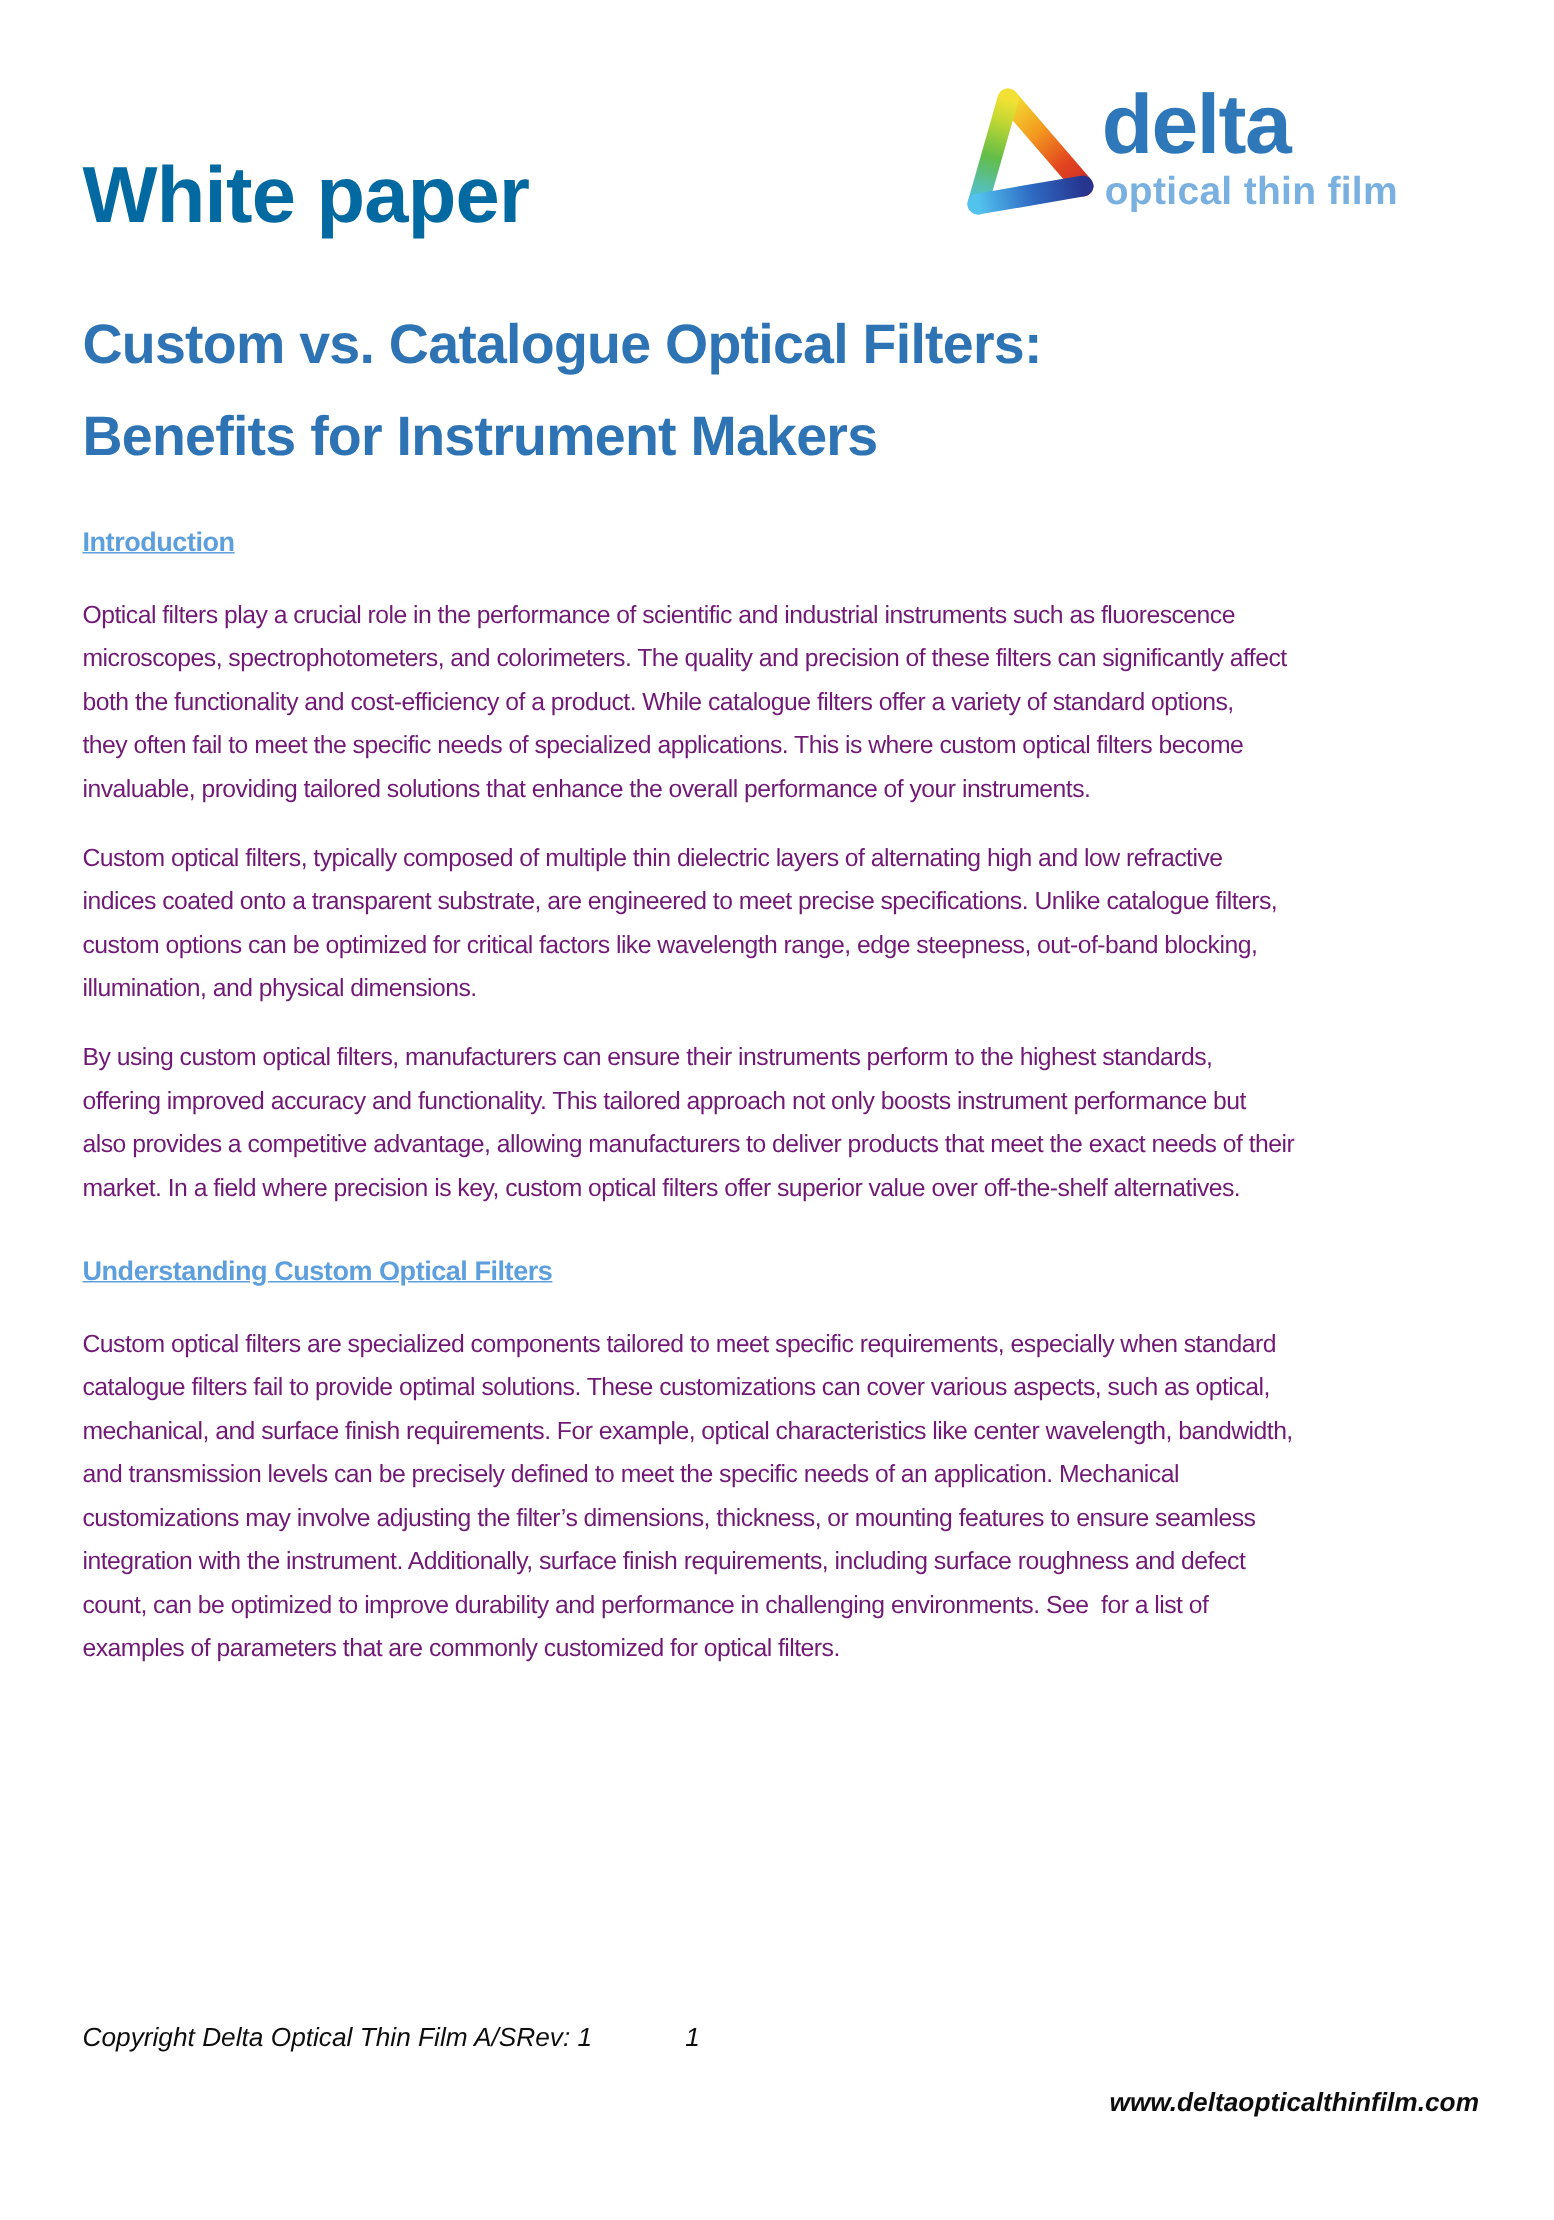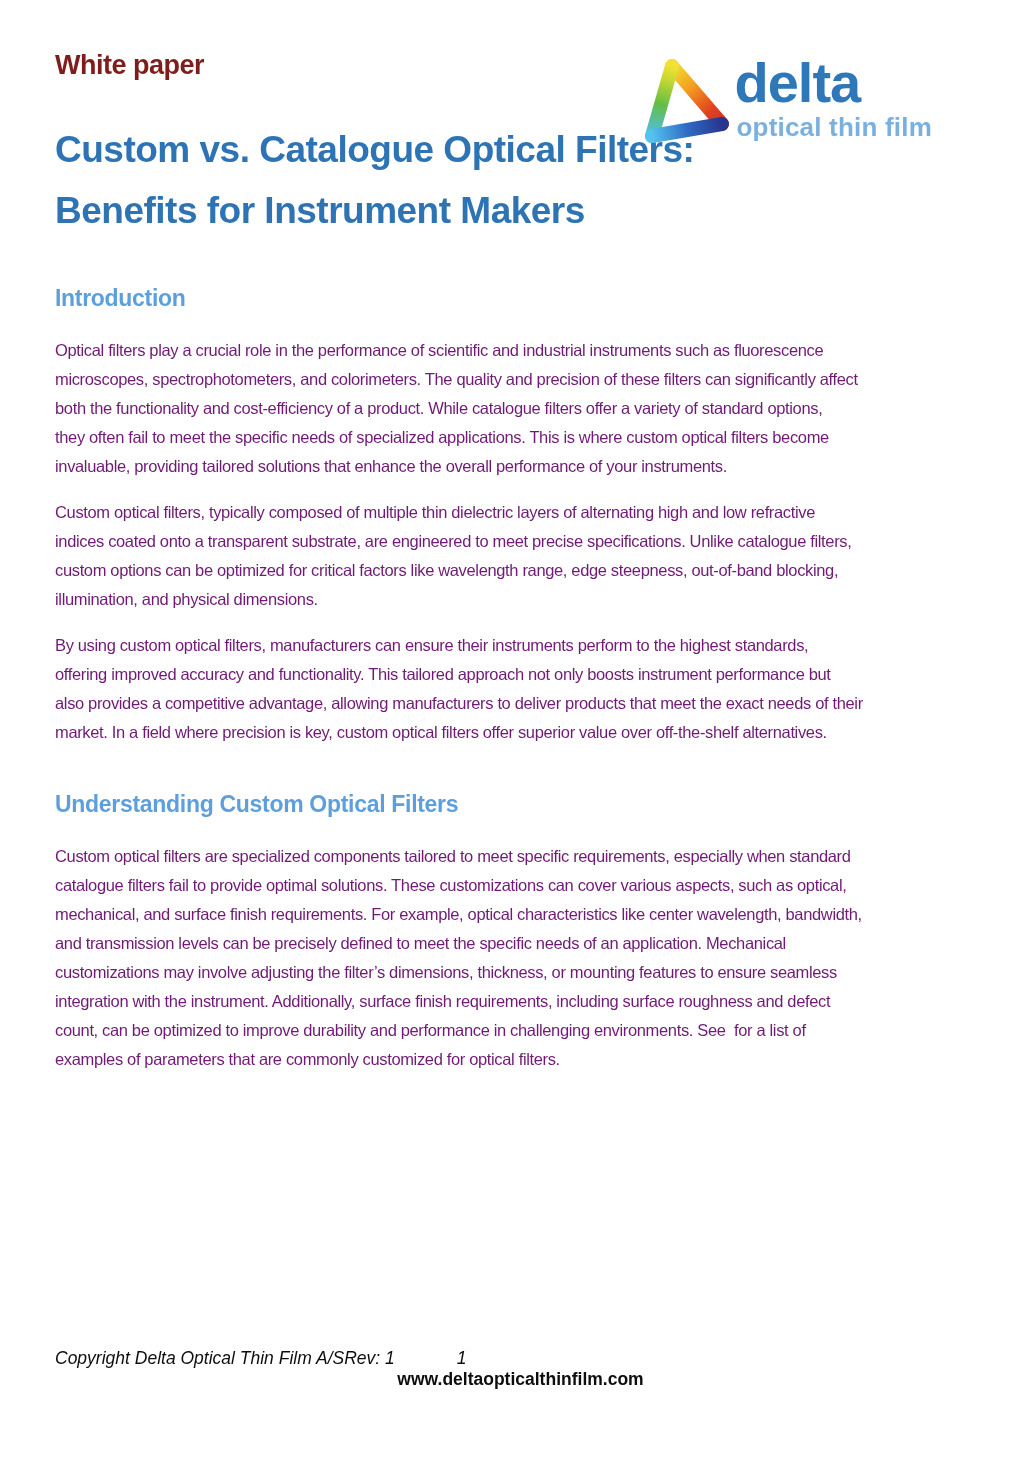--- a/index.html
+++ b/index.html
@@ -12,24 +12,24 @@
     font-family: "Liberation Sans", sans-serif;
     color: #1a1a1a;
   }
   .page {
     position: relative;
     width: 1036px;
     height: 1334px;
     padding: 0 50px 0 55px;
   }
   .page-label {
-    padding-top: 50px;
-    font-size: 27px;
+    padding-top: 100px;
+    font-size: 53px;
     font-weight: 700;
-    color: #7f1d1d;
+    color: #0369a1;
     letter-spacing: -0.5px;
   }
   .logo {
     position: absolute;
     top: 52px;
     right: 104px;
     display: flex;
     align-items: flex-start;
   }
   .logo-triangle { width: 100px; height: 108px; margin-right: 0px; margin-top: 4px; }
@@ -52,26 +52,27 @@
   .doc-title {
     margin-top: 38px;
     font-size: 37px;
     line-height: 61px;
     font-weight: 700;
     color: var(--title_blue);
     letter-spacing: -0.5px;
     white-space: pre;
   }
   h2.section-heading {
-    margin-top: 44px;
+    margin-top: 30px;
     margin-bottom: 24px;
-    font-size: 23px;
+    font-size: 18px;
     font-weight: 700;
     color: var(--heading_blue);
     letter-spacing: -0.3px;
+    text-decoration: underline;
   }
   p.body-par {
     font-size: 16.5px;
     line-height: 29px;
     letter-spacing: -0.35px;
     color: #701a75;
     white-space: pre;
     margin-bottom: 17px;
   }
   .footer {
@@ -82,21 +83,23 @@
   }
   .footer-line {
     display: flex;
     align-items: flex-start;
     font-style: italic;
     font-size: 17.5px;
     color: #0d0d0d;
   }
   .footer-page-number { margin-left: 62px; }
   .footer-website {
-    text-align: center;
+    margin-top: 22px;
+    text-align: right;
+    font-style: italic;
     font-weight: 700;
     font-size: 17.5px;
     color: #0d0d0d;
   }
 </style>
 </head>
 <body>
 
 <div class="page">
 

